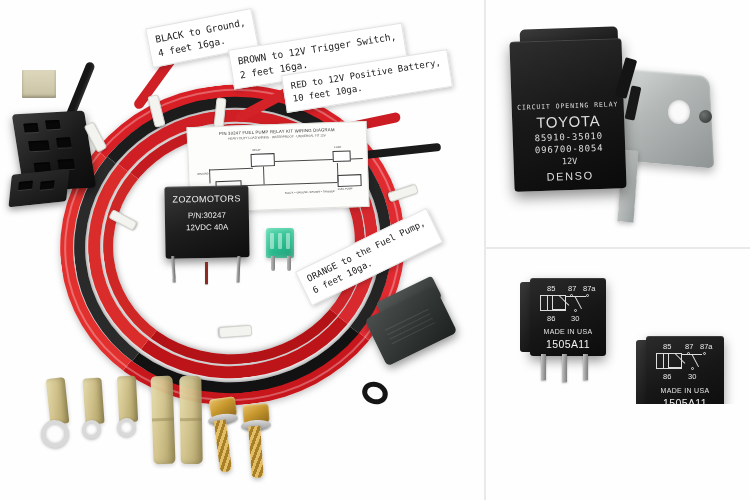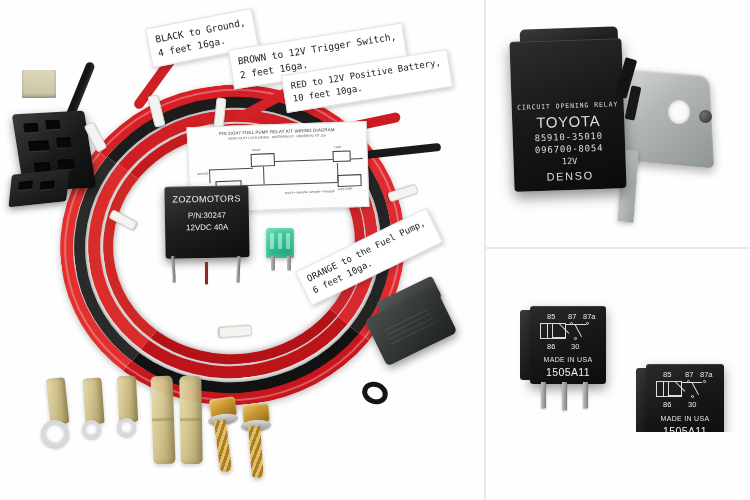--- a/index.html
+++ b/index.html
@@ -455,21 +455,21 @@
         <div id="ty-pn1">85910-35010</div>
         <div id="ty-pn2">096700-8054</div>
         <div id="ty-volt">12V</div>
         <div id="ty-denso">DENSO</div>
       </div>
     </div>
     <div style="position:absolute;left:620px;top:58px;width:12px;height:40px;background:#141414;transform:rotate(16deg);border-radius:2px;"></div>
     <div style="position:absolute;left:628px;top:86px;width:10px;height:34px;background:#181818;transform:rotate(12deg);border-radius:2px;"></div>
   </div>
 
-  <div class="panel" id="panel-br" style="left:0;top:0;width:750px;height:404px;pointer-events:none;margin-top:28px;">
+  <div class="panel" id="panel-br" style="left:0;top:0;width:750px;height:404px;pointer-events:none;">
 
     <div class="mini-relay">
       <div class="mr-side" style="left:520px;top:282px;width:14px;height:70px;"></div>
       <div class="mr-body" style="left:530px;top:278px;width:76px;height:78px;">
         <div class="mr-diagram">
           <div class="mr-num" style="left:17px;top:6px;">85</div>
           <div class="mr-num" style="left:38px;top:6px;">87</div>
           <div class="mr-num" style="left:53px;top:6px;">87a</div>
           <div class="mr-num" style="left:17px;top:36px;">86</div>
           <div class="mr-num" style="left:41px;top:36px;">30</div>

